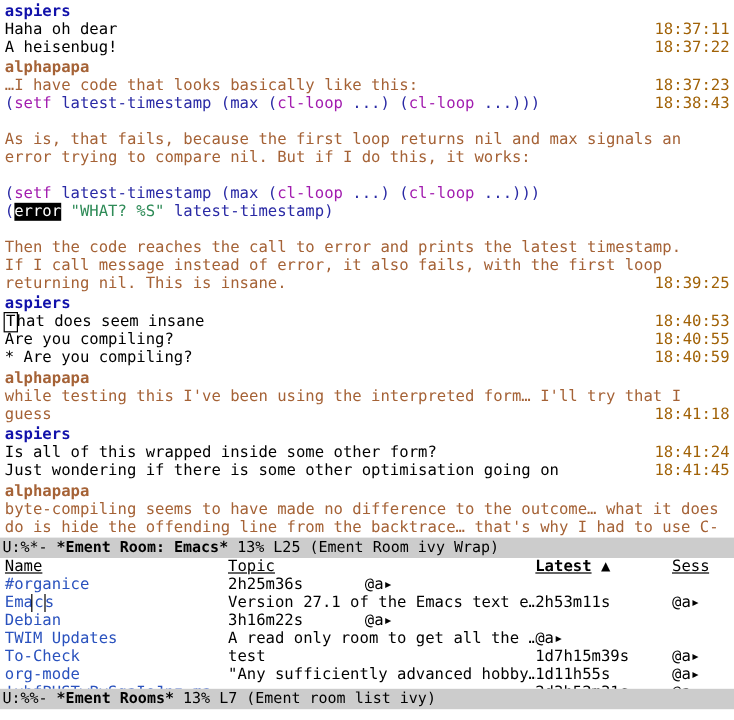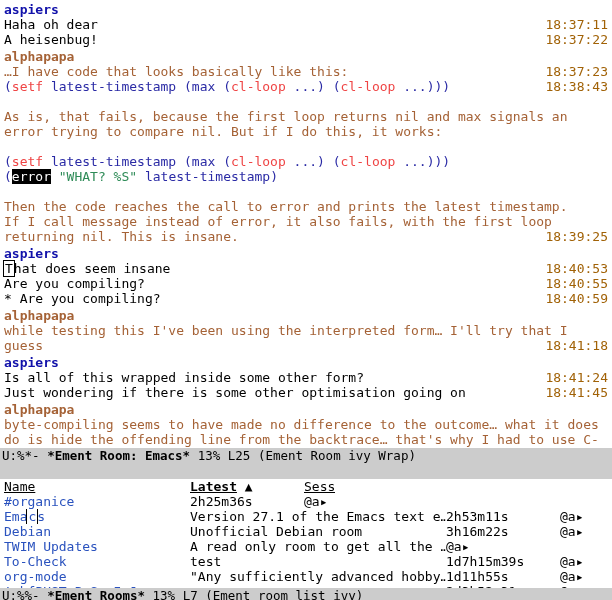--- a/index.html
+++ b/index.html
@@ -3,24 +3,24 @@
 <meta charset="utf-8">
 <style>
   html,body{margin:0;padding:0;width:612px;height:600px;overflow:hidden;font-family:monospace;font-size:13px;line-height:15px;background:#fff;color:#000}
   .chat{height:446px;overflow:hidden;padding:2px 0 0 4px;position:relative}
   .msg{position:relative;margin-bottom:2px}
   .nick{color:#11a;font-weight:bold}
   .alpha{color:#a56236}
   .ts{position:absolute;right:4px;color:#a16207;font-family:monospace}
   .line{position:relative}
   .code{color:#2a2aa5}
-  .kw{color:#ef4444}
+  .kw{color:#a21caf}
   .str{color:#2e8b57}
   .errbg{background:#000000;color:#fff}
-  .modeline{background:#ccc;color:#000;height:31px;padding:0 2px;white-space:nowrap;overflow:hidden;font-size:12.5px}
+  .modeline{background:#ccc;color:#000;height:17px;padding:0 2px;white-space:nowrap;overflow:hidden;font-size:12.5px}
   .modeline b{font-weight:bold}
   .rooms{height:109px;overflow:hidden;padding:0 4px;font-size:13px}
   .hdr{display:flex;font-weight:normal}
   .row{display:flex;white-space:nowrap}
   .c-name{width:186px;overflow:hidden}
   .c-topic{width:256px;overflow:hidden}
   .c-latest{width:114px;overflow:hidden}
   .c-sess{overflow:hidden}
   .room-link{color:#2a52be;}
   .sortu{text-decoration:underline}
@@ -69,37 +69,37 @@
     </div>
   </div>
 
 <div class="modeline">
   <span>U:%*-  </span><b>*Ement Room: Emacs*</b><span>   13% L25    </span><span>(Ement Room ivy Wrap)</span>
 </div>
 
 <div class="rooms" id="rooms">
   <div class="row hdr">
     <div class="c-name"><span class="sortu">Name</span></div>
+    <div class="c-topic"><span class="sortu">Topic</span></div>
     <div class="c-latest"><b><span class="sortu">Latest</span> <span>▲</span></b></div>
     <div class="c-sess"><span class="sortu">Sess</span></div>
   </div>
 <div class="row">
       <div class="c-name"><span class="room-link">#organice</span></div>
       <div class="c-latest">2h25m36s</div>
       <div class="c-sess">@a▸</div>
     </div>
     <div class="row">
       <div class="c-name"><span class="room-link">Ema<span class="cursor">c</span>s</span></div>
       <div class="c-topic">Version 27.1 of the Emacs text e…</div>
       <div class="c-latest">2h53m11s</div>
       <div class="c-sess">@a▸</div>
     </div>
     <div class="row">
       <div class="c-name"><span class="room-link">Debian</span></div>
-      <div class="c-topic">Unofficial Debian room</div>
       <div class="c-latest">3h16m22s</div>
       <div class="c-sess">@a▸</div>
     </div>
     <div class="row">
       <div class="c-name"><span class="room-link">TWIM Updates</span></div>
       <div class="c-topic">A read only room to get all the …</div>
       <div class="c-sess">@a▸</div>
     </div>
     <div class="row">
       <div class="c-name"><span class="room-link">To-Check</span></div>

